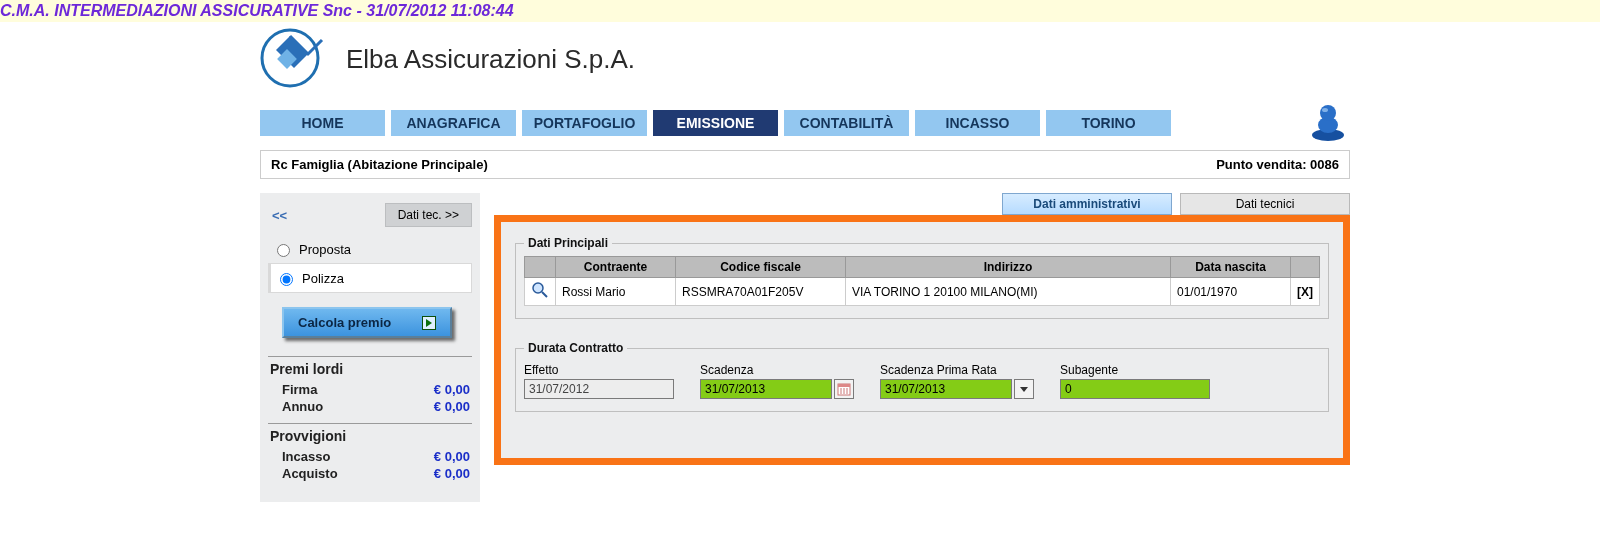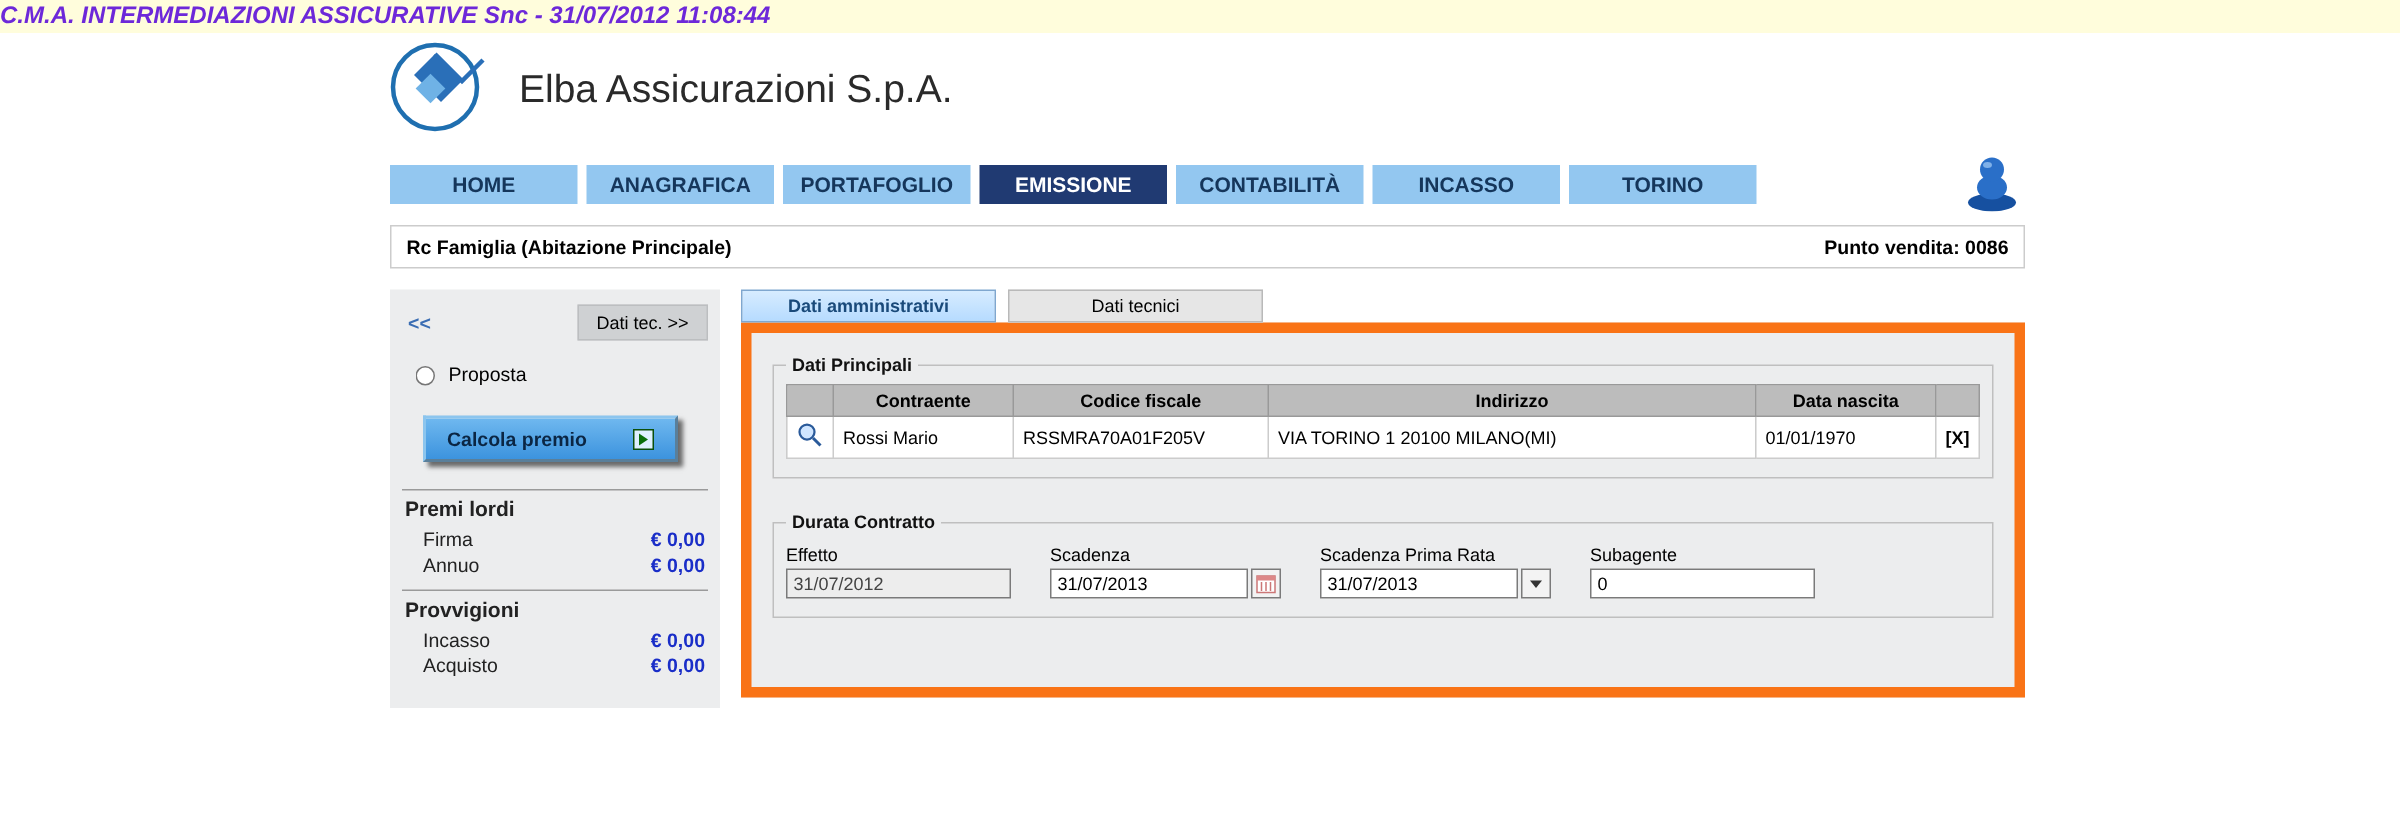--- a/index.html
+++ b/index.html
@@ -133,29 +133,29 @@
     padding: 4px 2px 4px 2px;
     color:#222;
   }
   .side-kv {
     display: flex;
     justify-content: space-between;
     padding: 1px 2px;
     font-size: 13px;
   }
   .side-kv .v { color: #1a2ec8; font-weight: bold; }
-  .side-kv .k { color:#222; font-weight: normal; padding-left: 12px; }
+  .side-kv .k { color:#222; font-weight: bold; padding-left: 12px; }
 
   .main-area {
     flex: 1;
     position: relative;
   }
   .tab-strip {
     display: flex;
-    justify-content: flex-start;
+    justify-content: flex-end;
     gap: 8px;
     margin-bottom: 0;
   }
   .tab {
     width: 170px;
     text-align: center;
     padding: 3px 0;
     border: 1px solid #b9b9b9;
     background: #e6e6e6;
     font-size: 12px;
@@ -213,21 +213,21 @@
     cursor: pointer;
   }
   .durata-row {
     display: flex;
     gap: 26px;
     padding-top: 2px;
   }
   .field-col { display: flex; flex-direction: column; gap: 2px; }
   .field-col label { font-size: 12px; }
   .txt-input {
-    background: #ffffff;
+    background: #84cc16;
     border: 1px solid #7a7a7a;
     padding: 2px 4px;
     font-size: 12px;
     height: 20px;
     width: 150px;
   }
   .txt-input.ro { background: #ededed; color:#444; }
   .with-btn { display:flex; align-items:center; }
   .with-btn .txt-input { width: 132px; }
   .cal-btn, .dd-btn {
@@ -290,20 +290,24 @@
 
     <div class="sidebar">
       <div class="side-top">
         <span class="side-back">&lt;&lt;</span>
         <button class="side-fwd-btn">Dati tec. &gt;&gt;</button>
       </div>
 
       <label class="radio-row">
         <input type="radio" name="doc" style="">
         <span>Proposta</span>
+      </label>
+      <label class="radio-row active">
+        <input type="radio" name="doc" checked="" style="">
+        <span>Polizza</span>
       </label>
 
       <div class="calc-btn">
         <span>Calcola premio</span>
         <span class="calc-arrow"></span>
       </div>
 
       <div class="side-section-title">Premi lordi</div>
       <div class="side-kv">
         <span class="k">Firma</span>

